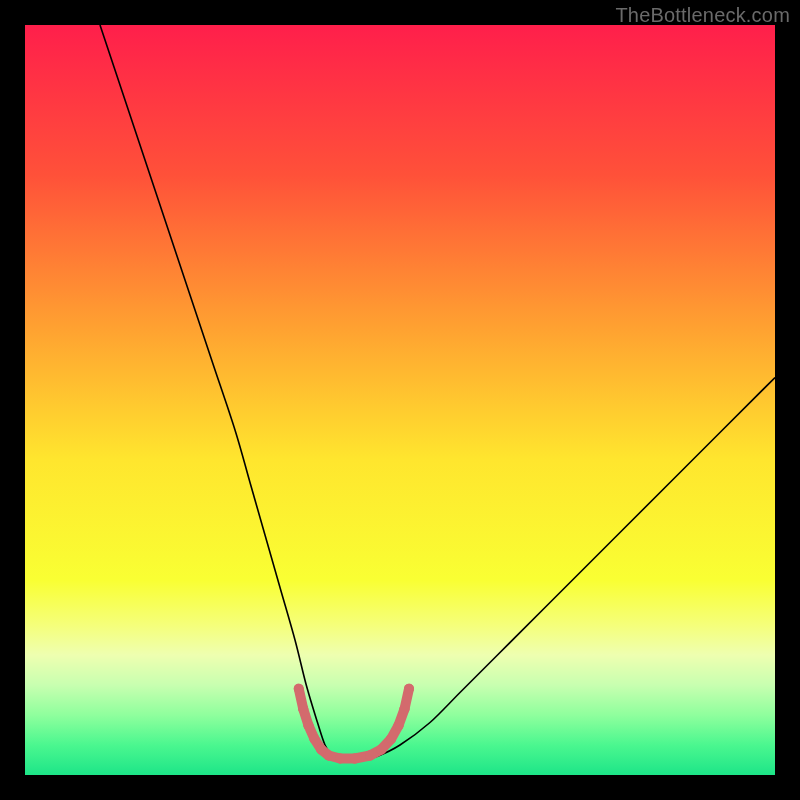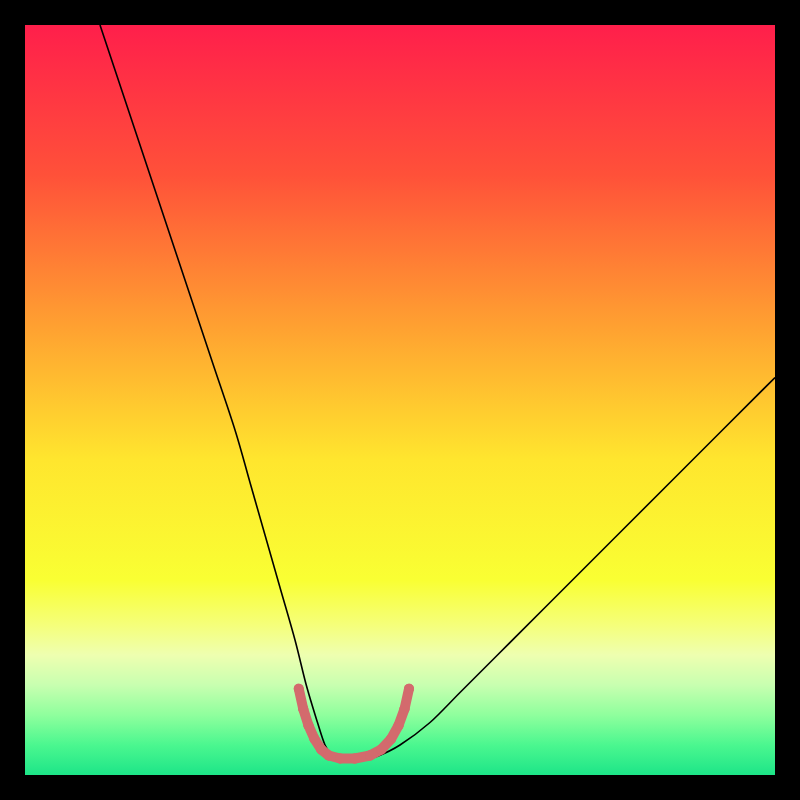--- a/index.html
+++ b/index.html
@@ -105,14 +105,15 @@
           <line x1="345" y1="730.5" x2="356.25" y2="724.5" stroke="#d36a6d" stroke-width="10" stroke-linecap="round"></line>
           <line x1="356.25" y1="724.5" x2="366" y2="714" stroke="#d36a6d" stroke-width="10" stroke-linecap="round"></line>
           <line x1="366" y1="714" x2="373.5" y2="700.5" stroke="#d36a6d" stroke-width="10" stroke-linecap="round"></line>
           <line x1="373.5" y1="700.5" x2="379.5" y2="684" stroke="#d36a6d" stroke-width="10" stroke-linecap="round"></line>
           <line x1="379.5" y1="684" x2="384" y2="663.75" stroke="#d36a6d" stroke-width="10" stroke-linecap="round"></line>
         </g>
     </svg>
 
   </div>
 
+  <div class="watermark">TheBottleneck.com</div>
 
 </div>
 
 </body></html>

